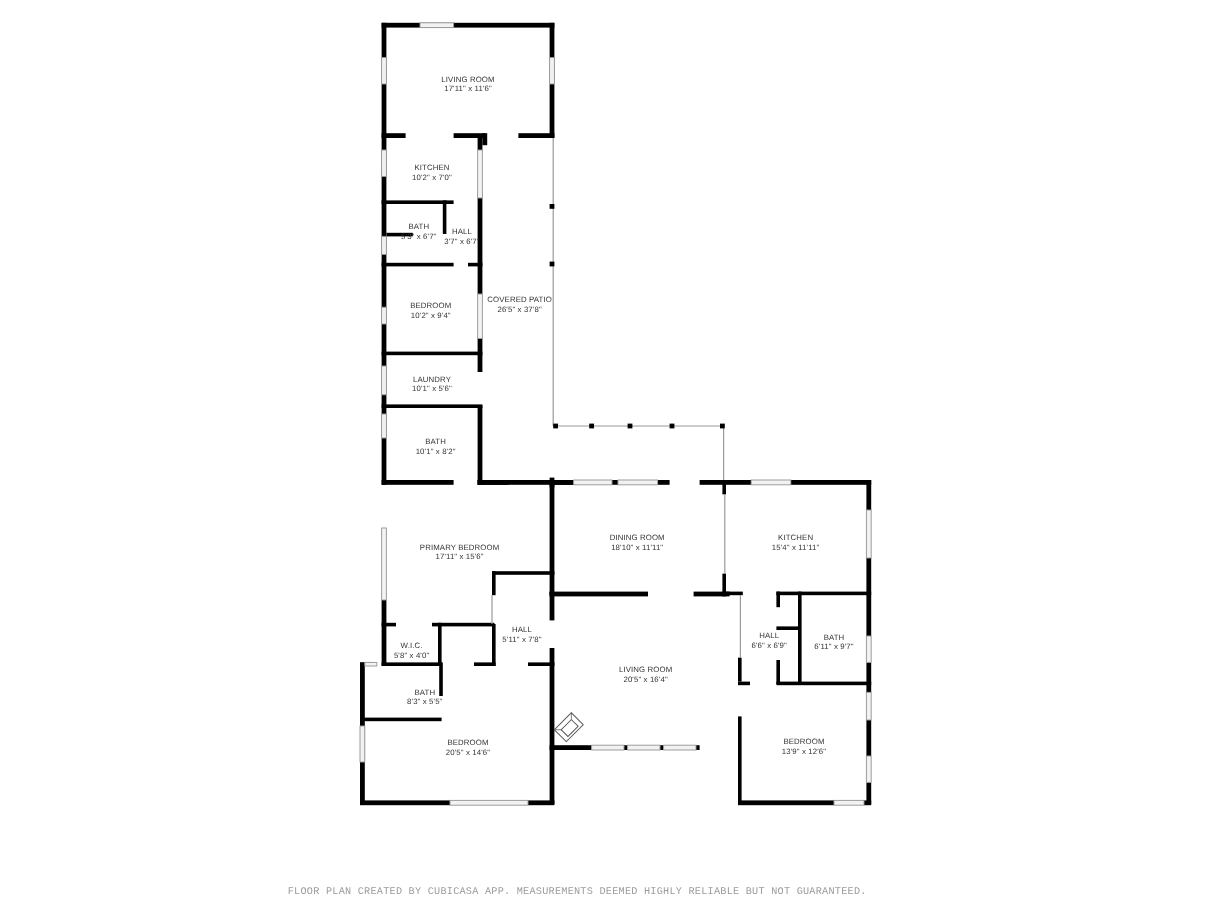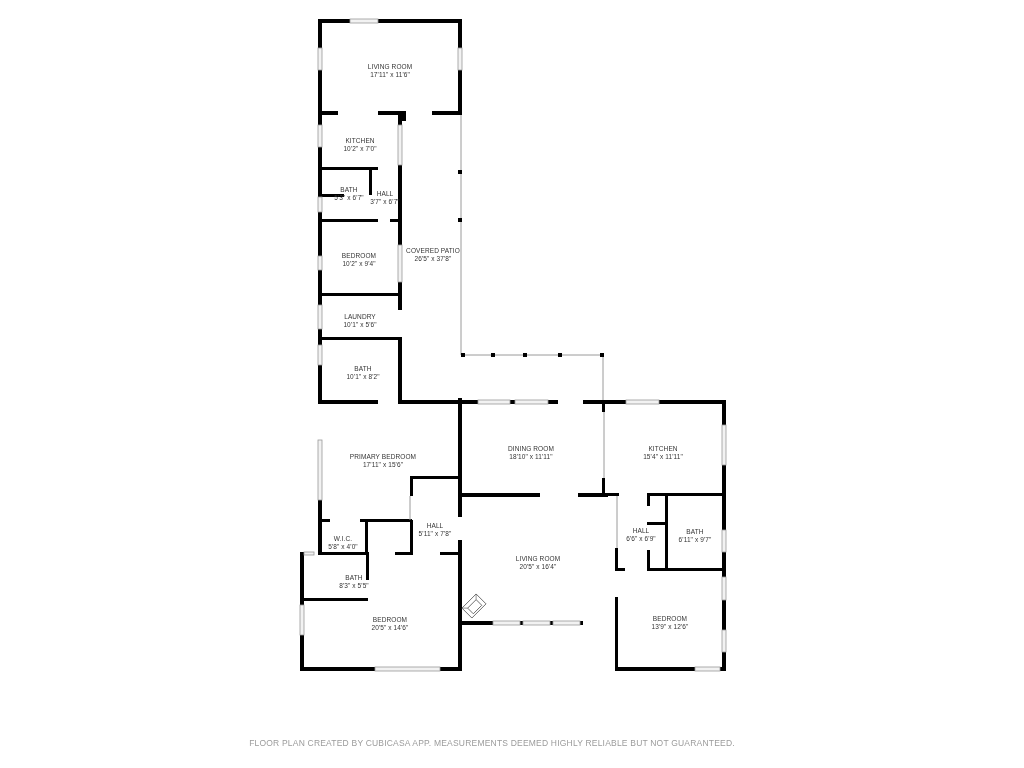--- a/index.html
+++ b/index.html
@@ -4,21 +4,21 @@
 <style>
   html, body { margin:0; padding:0; background:#ffffff; }
   body { width:1024px; height:768px; position:relative; overflow:hidden; font-family:"Liberation Sans", sans-serif; }
   #plan { position:absolute; left:0; top:0; width:1024px; height:768px; }
   .wall { fill:#000; }
   .thin { stroke:#9a9a9a; stroke-width:1; fill:none; }
   .win  { fill:#f2f2f2; stroke:#9a9a9a; stroke-width:0.8; }
   .post { fill:#000; }
   .room-label { position:absolute; transform:translate(-50%,-50%); text-align:center; color:#333; font-size:6.5px; line-height:8px; white-space:nowrap; letter-spacing:0.1px; }
   .room-label span { display:block; }
-  .footer { position:absolute; left:14px; width:956px; top:738px; text-align:center; font-size:8.5px; color:#9b9b9b; letter-spacing:0.2px; }
+  .footer { position:absolute; left:3px; width:956px; top:738px; text-align:center; font-size:8.5px; color:#9b9b9b; letter-spacing:0.2px;font-family:Liberation Mono, monospace; }
 </style>
 </head>
 <body>
 
 <svg id="plan" viewBox="0 0 1024 768" xmlns="http://www.w3.org/2000/svg">
 
   <g>
 
     <rect class="wall" x="318" y="19" width="144" height="4"></rect>
 

